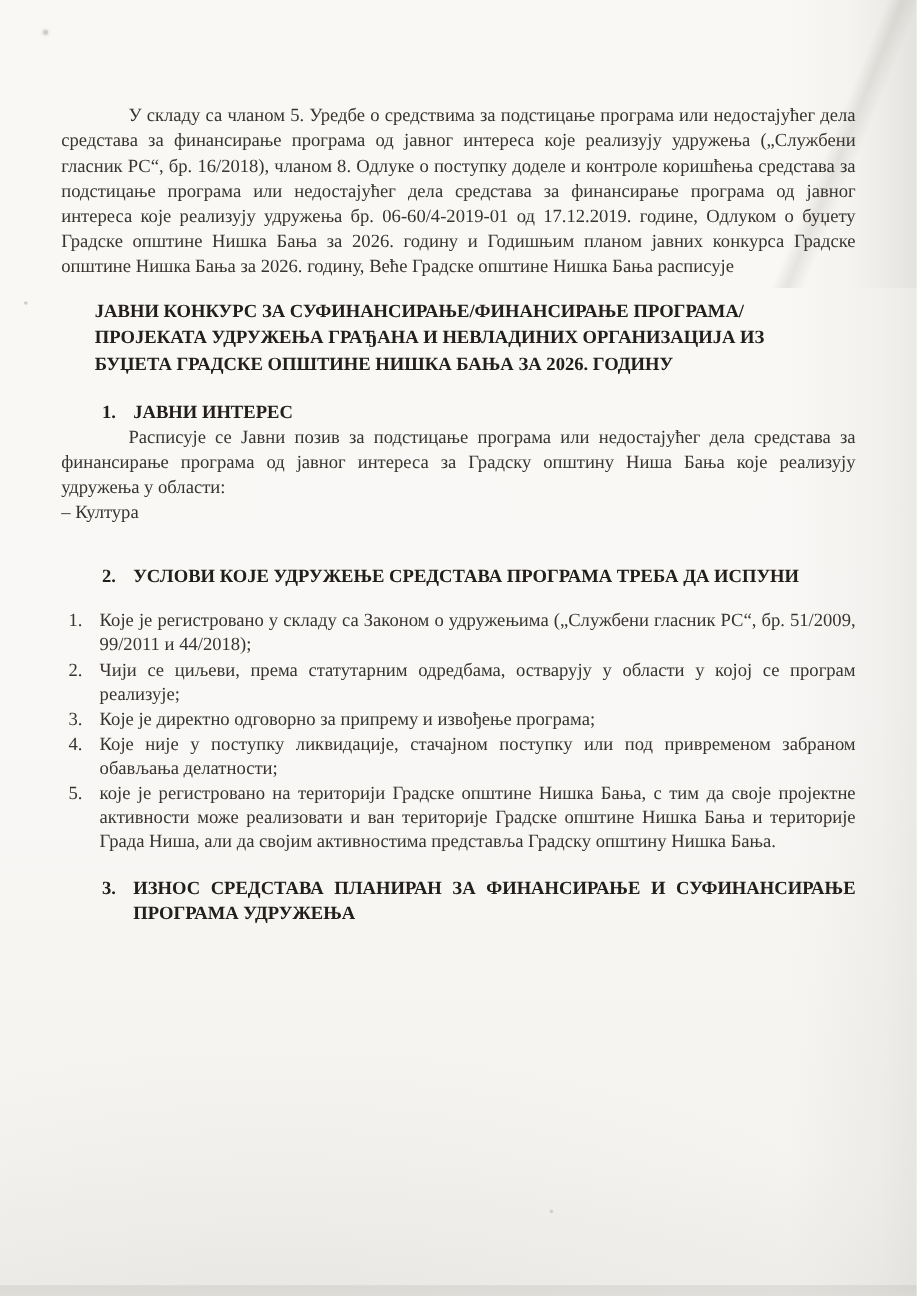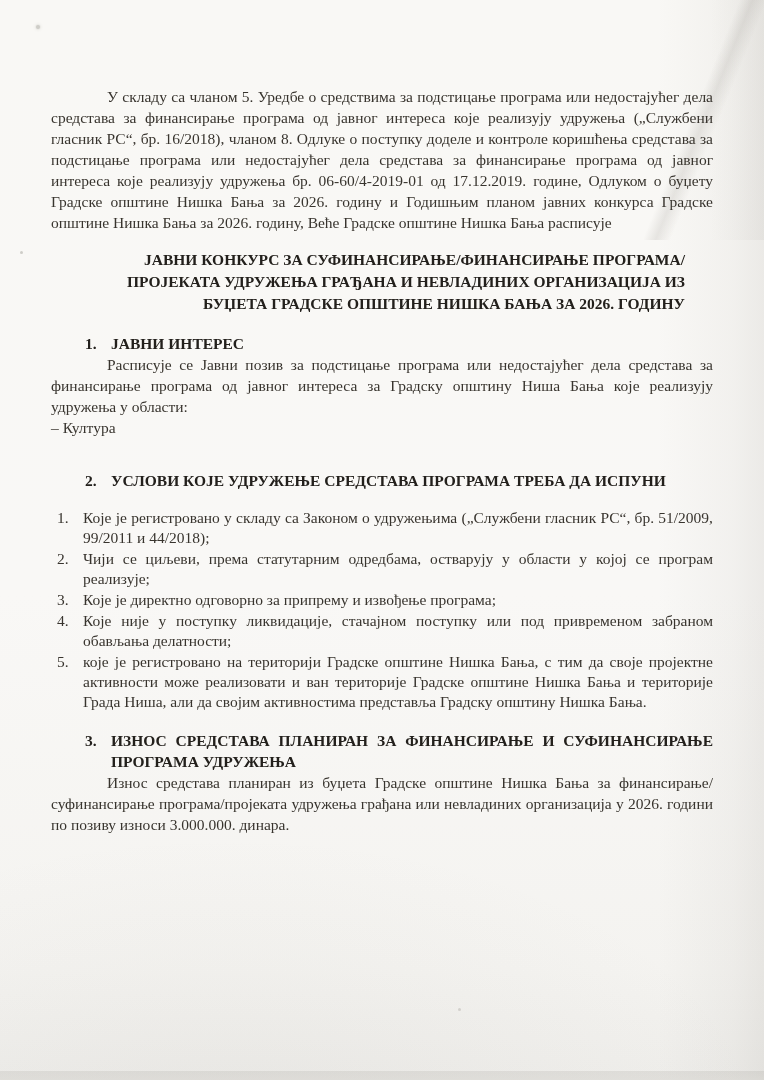--- a/index.html
+++ b/index.html
@@ -54,21 +54,21 @@
   p.body {
     margin: 0;
     font-size: 15.5px;
     line-height: 21px;
     text-align: justify;
   }
   .indent { text-indent: 56px; }
 
   .doc-title {
     margin: 16px 28px 0 28px;
-    text-align: right;
+    text-align: left;
     font-size: 15.5px;
     line-height: 22px;
     font-weight: bold;
     color: #23201c;
   }
 
   .sec-heading {
     display: flex;
     padding-left: 34px;
     font-weight: bold;
@@ -154,18 +154,17 @@
         <span class="li-num">5.</span>
         <span class="li-text">које је регистровано на територији Градске општине Нишка Бања, с тим да своје пројектне активности може реализовати и ван територије Градске општине Нишка Бања и територије Града Ниша, али да својим активностима представља Градску општину Нишка Бања.</span>
       </li>
     </ol>
 
     <div class="sec-heading justified mt-h3">
       <span class="sec-num">3.</span>
       <span class="sec-title">ИЗНОС СРЕДСТАВА ПЛАНИРАН ЗА ФИНАНСИРАЊЕ И СУФИНАНСИРАЊЕ ПРОГРАМА УДРУЖЕЊА</span>
     </div>
 
-    <p class="body indent mt-p3">Износ средстава планиран из буџета Градске општине Нишка Бања за финансирање/суфинансирање програма/пројеката удружења грађана или невладиних организација у 2026. години по позиву износи 3.000.000. динара.</p>
 
   </div>
 
   <div class="bottom-edge"></div>
 </div>
 
 </body></html>

